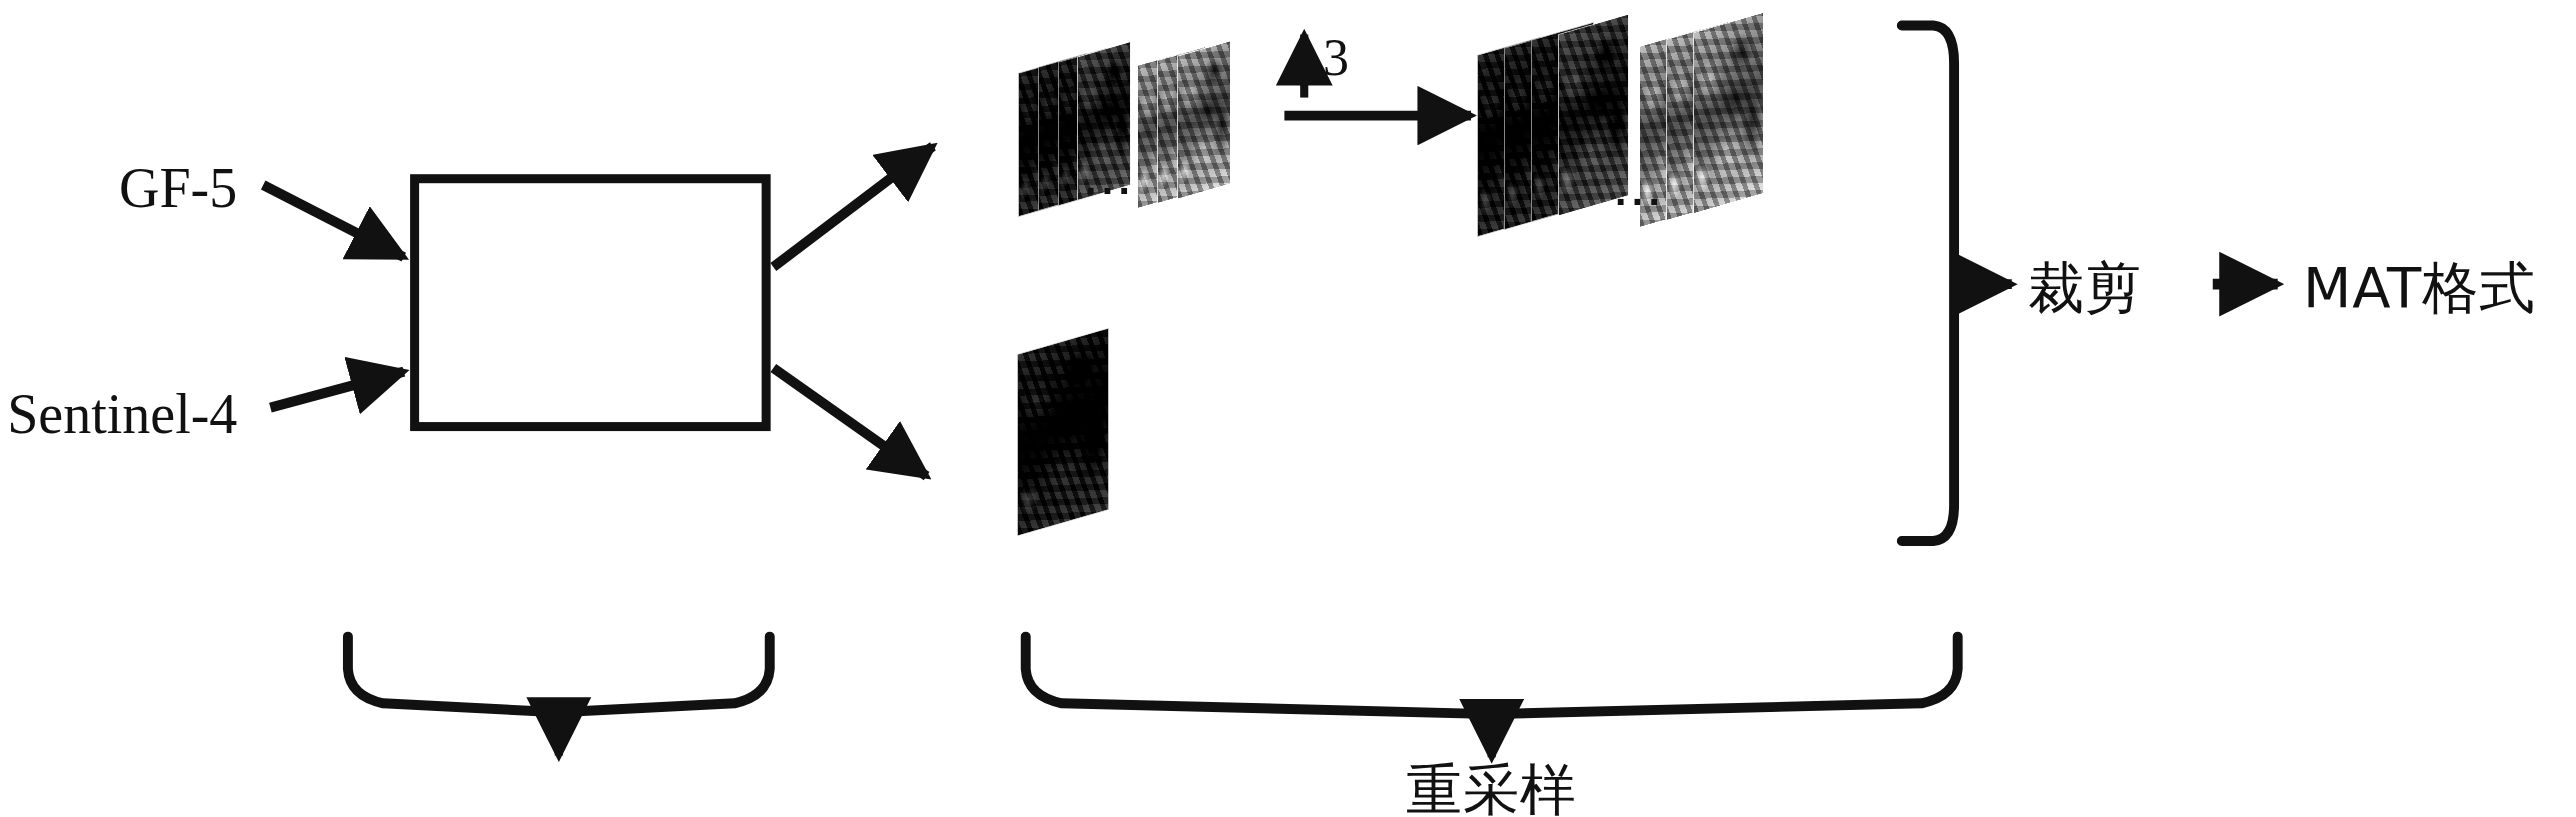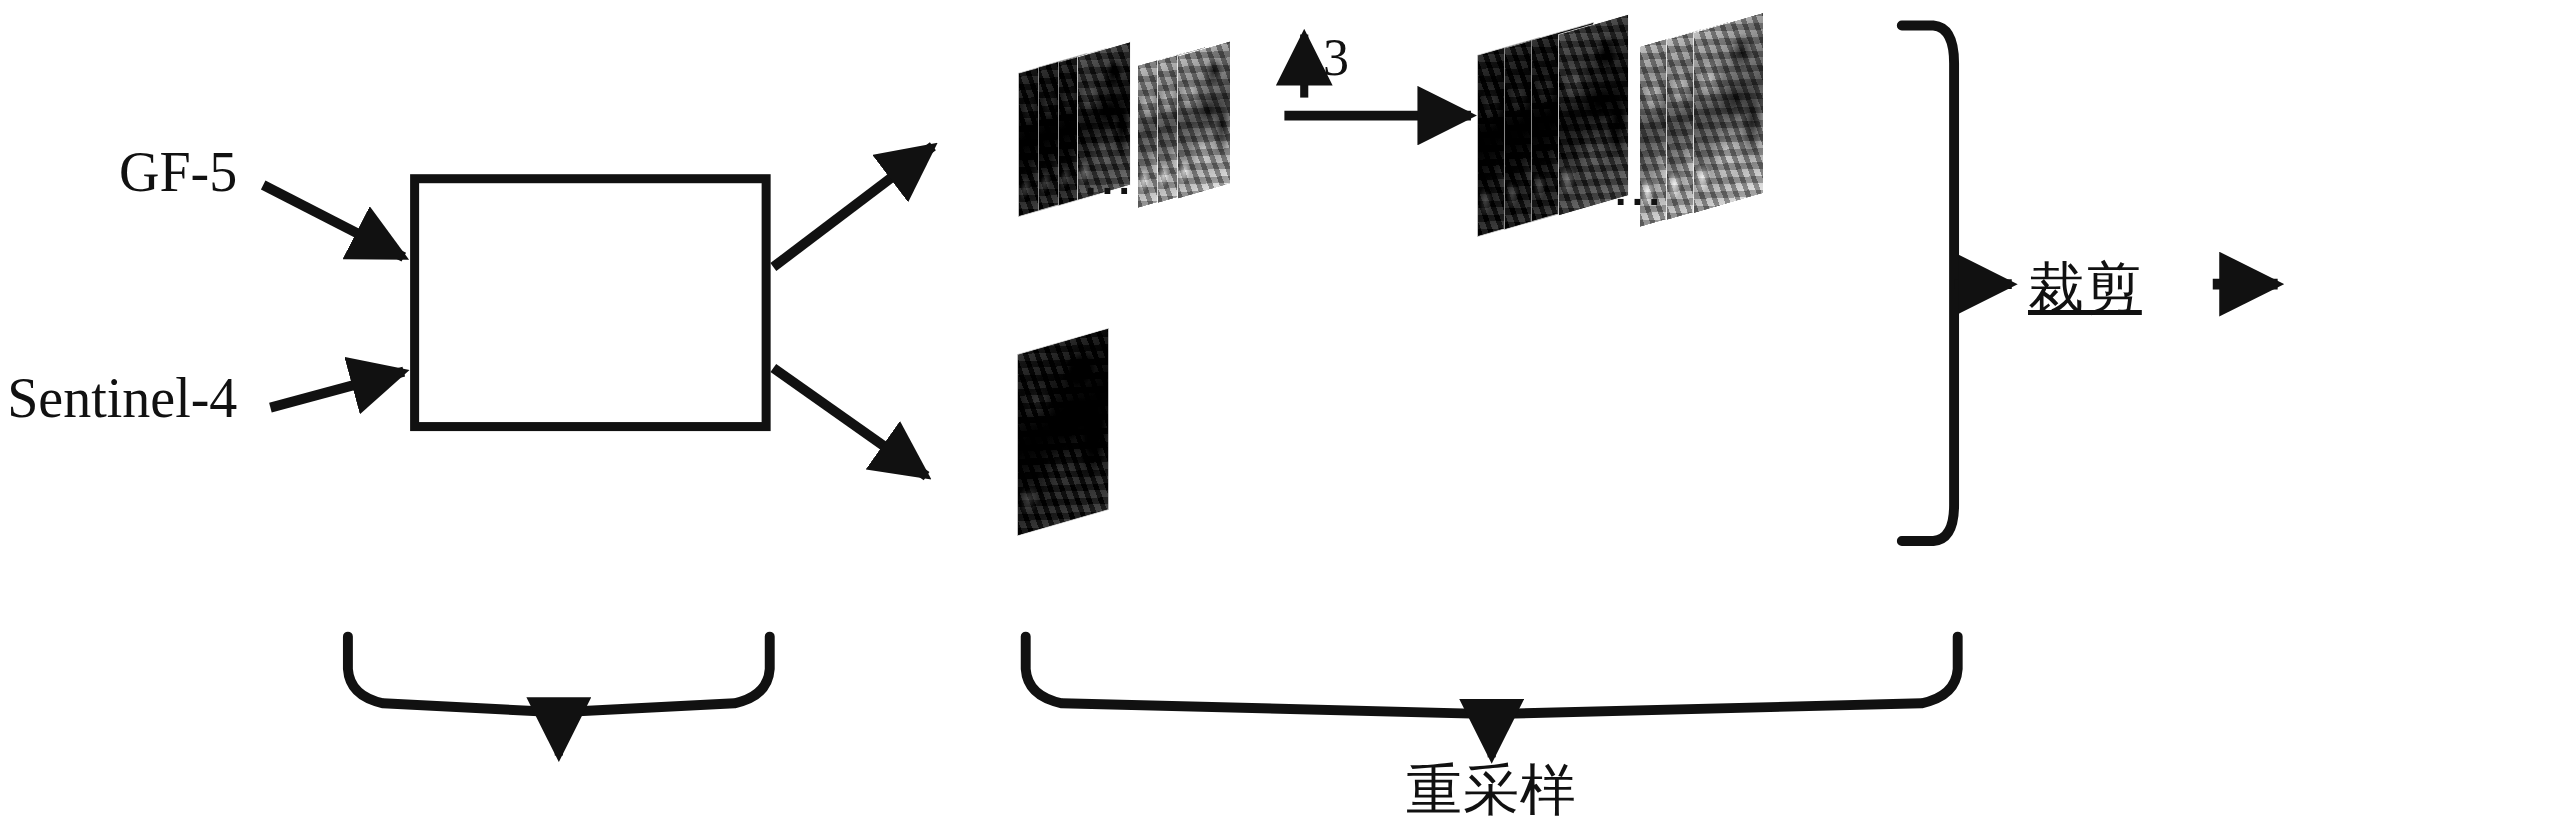--- a/index.html
+++ b/index.html
@@ -29,20 +29,21 @@
   .lbl {
     position: absolute;
     white-space: nowrap;
     color: #111111;
     line-height: 1;
     user-select: none;
   }
   .lbl-latin {
     font-family: "Liberation Serif", "DejaVu Serif", serif;
     font-size: 56px;
+    margin-top: 16px;
   }
   .lbl-cjk {
     font-family: "DejaVu Sans", "Liberation Sans", sans-serif;
     font-size: 56px;
     letter-spacing: 0.9px;
   }
   .lbl-box {
     font-family: "DejaVu Sans", "Liberation Sans", sans-serif;
     font-size: 54px;
     line-height: 1.18;
@@ -55,21 +56,20 @@
   .lbl-dots {
     font-family: "Liberation Sans", "DejaVu Sans", sans-serif;
     font-size: 41px;
     font-weight: bold;
     letter-spacing: 5.4px;
   }
   .mat-row {
     position: absolute;
     display: flex;
     gap: 20px;
-    text-decoration: underline;
   }
   
   .stack {
     position: absolute;
   }
   .slice {
     position: absolute;
     transform: skewY(-16deg);
     background-color: #5a5148;
     background-image:
@@ -187,18 +187,21 @@
   </div>
   <div class="lbl lbl-dots" style="left:1615px; top:171px;">...</div>
 
   <div class="stack" style="left:1009px; top:333px; width:198px; height:252px;">
     <div class="slice dark" style="left:9px; top:9px; width:90px; height:180px;"></div>
   </div>
 
   <div class="mat-row" style="left:2028px; top:251px;">
     <span class="lbl-cjk">裁剪</span>
   </div>
+  <div class="mat-row" style="left:2303px; top:251px;">
+    <span class="lbl-cjk">MAT格式</span>
+  </div>
 
 
   <div class="lbl lbl-cjk" style="left:1406px; top:762px;">重采样</div>
 
 </div>
 
 
 </body></html>

